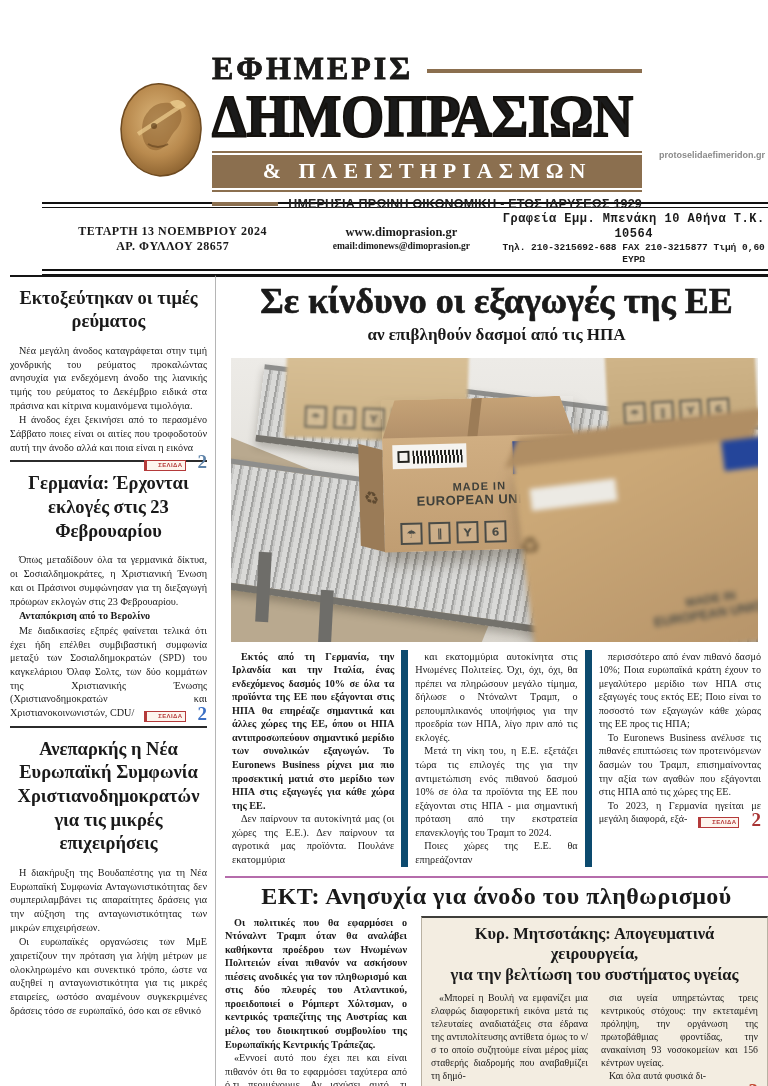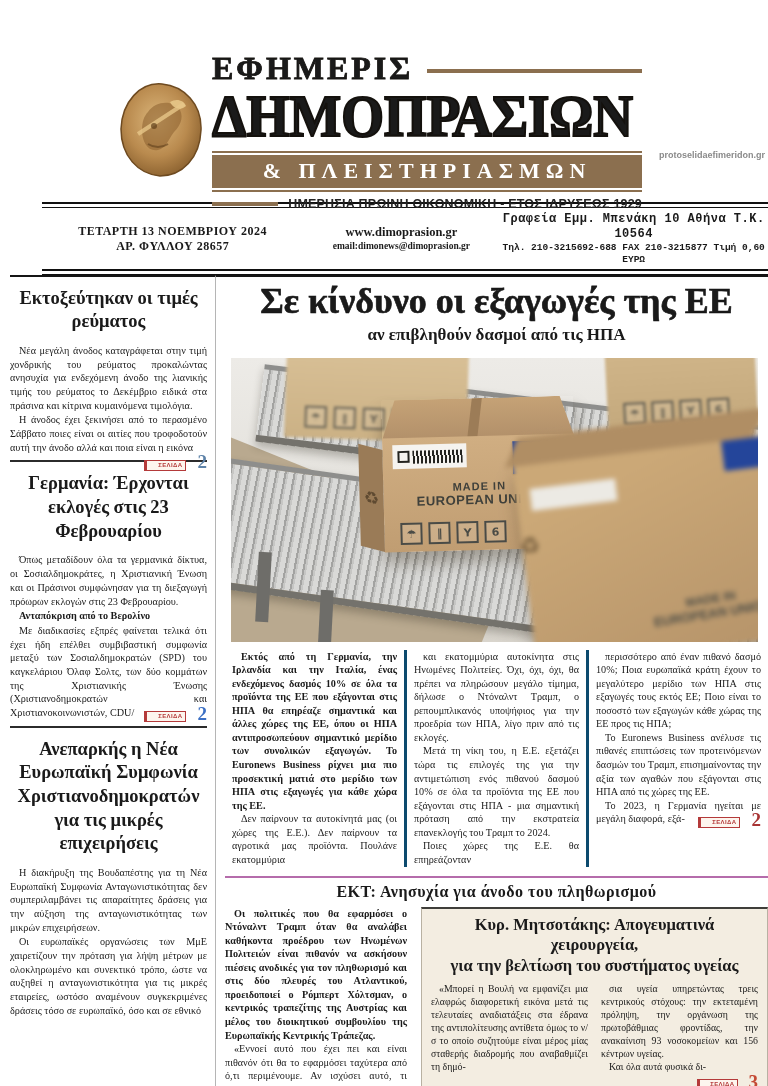--- a/index.html
+++ b/index.html
@@ -110,26 +110,26 @@
   .br-label{position:absolute;left:14px;top:26px;width:86px;height:22px;background:#eceae4;}
   .br-flag{position:absolute;right:-4px;top:2px;width:44px;height:30px;background:#24459a;}
   .br-recycle{position:absolute;left:-2px;top:70px;color:#6b5436;font-size:22px;font-family:"DejaVu Sans",sans-serif;}
   .br-text{position:absolute;right:10px;bottom:26px;text-align:center;font-family:"Liberation Sans",sans-serif;
            font-weight:bold;color:#4b4c46;transform:rotate(-2deg);}
   .br-t1{font-size:12px;}.br-t2{font-size:13px;}
 
   
   .cols3{display:flex;margin-top:8px;}
   .col{flex:1;padding:0 7px;}
-  .col + .col{border-left:3px solid #0c4a6e;}
+  .col + .col{border-left:7px solid #0c4a6e;}
   .col p{margin:0;font-size:10.2px;line-height:1.33;text-align:justify;text-indent:9px;}
   .col p.lead{font-weight:bold;}
 
   .purple-rule{border-top:2px solid #b56cab;margin-top:9px;}
-  .ekt-head{text-align:center;font-weight:bold;font-size:16px;letter-spacing:.5px;margin:5px 0 6px;}
+  .ekt-head{text-align:center;font-weight:bold;font-size:24px;letter-spacing:.5px;margin:5px 0 6px;}
 
   
   .bottom{display:flex;align-items:flex-start;}
   .ecb-col{width:182px;padding-right:7px;}
   .ecb-col p{margin:0;font-size:10.2px;line-height:1.33;text-align:justify;text-indent:9px;}
   .ecb-col p.lead{font-weight:bold;}
   .right-stack{flex:1;margin-left:7px;}
   .mits-box{background:#f3ede1;border:1px solid #b8b1a2;border-top:2px solid #3f3e3a;padding:6px 9px 7px;}
   .mits-head{text-align:center;font-weight:bold;font-size:16.5px;line-height:1.25;}
   .mits-cols{display:flex;gap:13px;margin-top:7px;}

